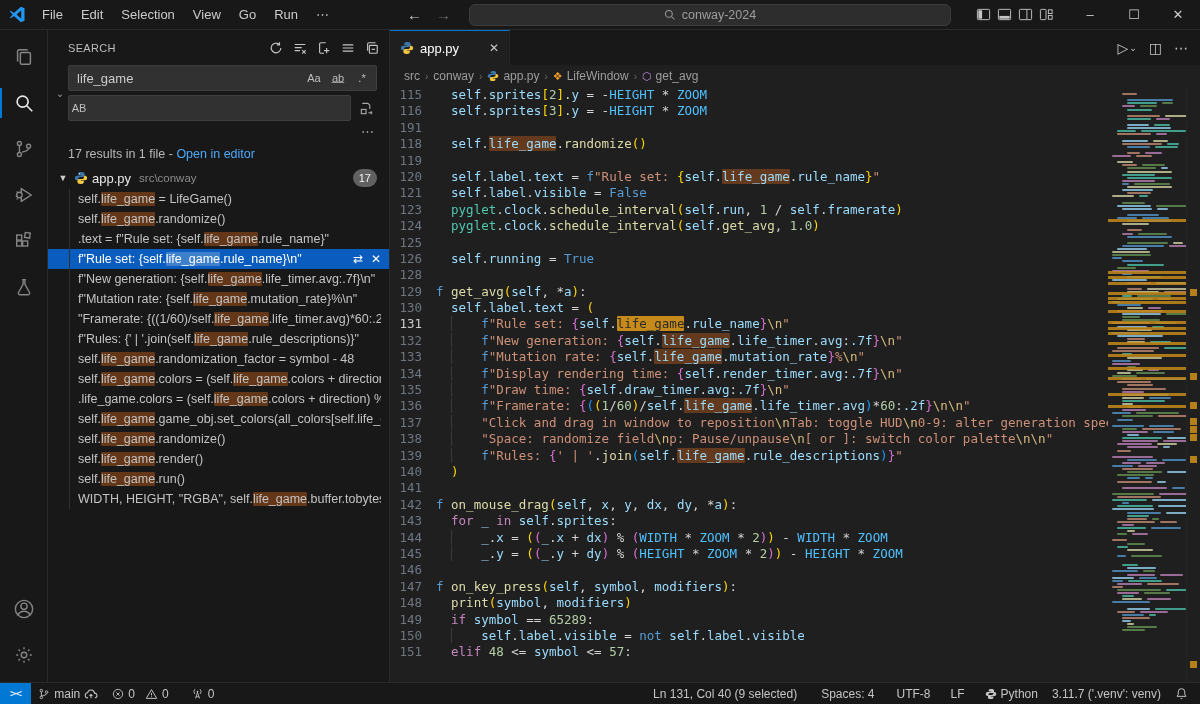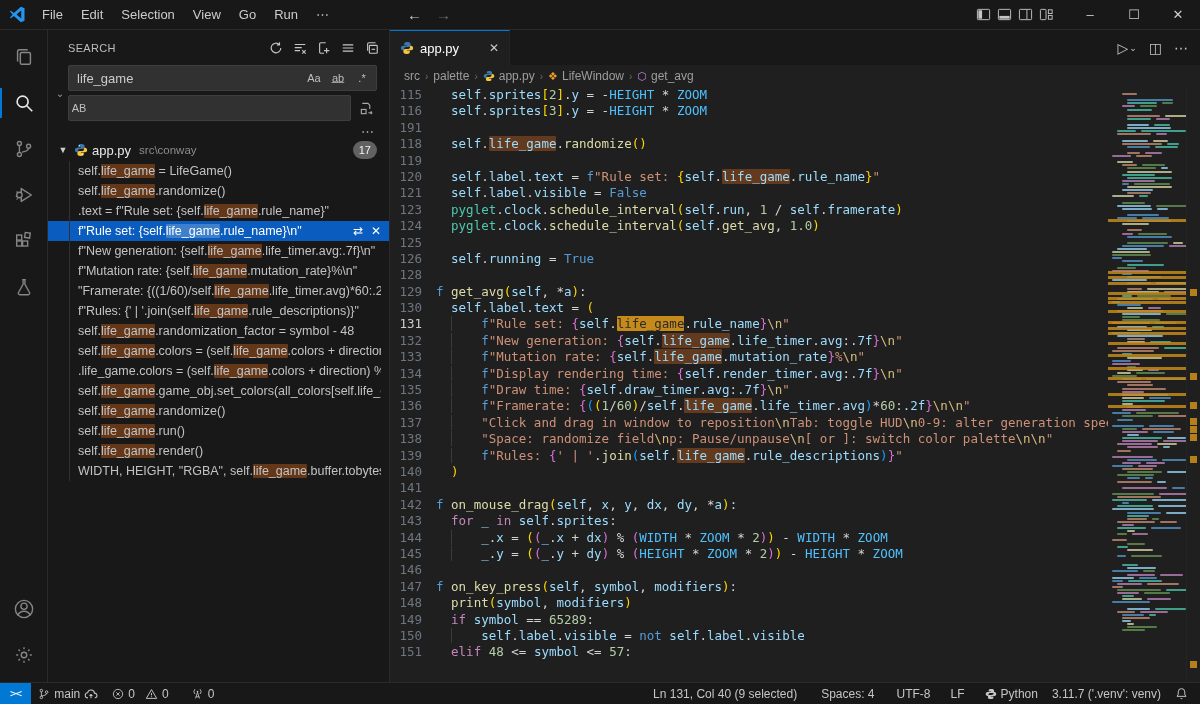--- a/index.html
+++ b/index.html
@@ -128,20 +128,29 @@
       <span class="menu">Edit</span>
       <span class="menu">Selection</span>
       <span class="menu">View</span>
       <span class="menu">Go</span>
       <span class="menu">Run</span>
       <span class="menu">⋯</span>
     </div>
     <div class="nav-arrows">
       <span>←</span>
       <span class="dim">→</span>
+    </div>
+    <div class="cmd-center">
+      <span class="ico">
+        <svg width="12" height="12" viewBox="0 0 16 16">
+            <circle cx="6.5" cy="6.5" r="4.5" stroke="#9d9d9d" stroke-width="1.4"></circle>
+            <path d="M10 10l4 4" stroke="#9d9d9d" stroke-width="1.4"></path>
+          </svg>
+      </span>
+      <span>conway-2024</span>
     </div>
     <div class="win-ctrls">
       <div class="layout-icons">
         <span class="ico">
             <svg width="15" height="15" viewBox="0 0 16 16">
               <rect x="1.5" y="2.5" width="13" height="11" rx="1" stroke="#c5c5c5"></rect>
               <rect x="2.5" y="3.5" width="4" height="9" fill="#c5c5c5"></rect>
             </svg>
           </span>
         <span class="ico">
@@ -290,20 +299,23 @@
                   <path d="M10 12.5h4m0 0-1.5-1.5M14 12.5 12.5 14" stroke="#a9a9a9" stroke-width="1.2"></path>
                 </svg>
               </span>
           </div>
         </div>
       </div>
       <div class="more-row">
           <span>⋯</span>
         </div>
 
+      <div class="summary">
+        <span>17 results in 1 file</span><span> - </span><a href="#">Open in editor</a>
+      </div>
 
       <div class="tree">
         <div class="file-row">
           <span class="chev">▼</span>
           <span class="ico">
               <svg width="14" height="14" viewBox="0 0 16 16">
                 <path fill="#3b77a8" d="M7.9 1.2c-2 0-3.1.9-3.1 2.2v1.4h3.3v.6H3.4C2 5.4 1 6.5 1 8s1 2.6 2.4 2.6h1.2V9c0-1.3 1.2-2.2 2.5-2.2h3c1.1 0 2-.9 2-2V3.4c0-1.3-1.4-2.2-3-2.2z"></path>
                 <path fill="#f4c63e" d="M8.1 14.8c2 0 3.1-.9 3.1-2.2v-1.4H7.9v-.6h4.7c1.4 0 2.4-1.1 2.4-2.6s-1-2.6-2.4-2.6h-1.2V7c0 1.3-1.2 2.2-2.5 2.2h-3c-1.1 0-2 .9-2 2v1.4c0 1.3 1.4 2.2 3.2 2.2z"></path>
                 <circle fill="#fff" cx="6.2" cy="3" r=".6"></circle>
                 <circle fill="#fff" cx="9.8" cy="13" r=".6"></circle>
@@ -365,25 +377,25 @@
             <div class="res-row">
               <span class="guide"></span>
               <span class="res-text"><span>self.</span><span class="res-m">life_game</span><span>.game_obj.set_colors(all_colors[self.life_game.c...</span></span>
             </div>
             <div class="res-row">
               <span class="guide"></span>
               <span class="res-text"><span>self.</span><span class="res-m">life_game</span><span>.randomize()</span></span>
             </div>
             <div class="res-row">
               <span class="guide"></span>
+              <span class="res-text"><span>self.</span><span class="res-m">life_game</span><span>.render()</span></span>
+            </div>
+            <div class="res-row">
+              <span class="guide"></span>
               <span class="res-text"><span>self.</span><span class="res-m">life_game</span><span>.run()</span></span>
-            </div>
-            <div class="res-row">
-              <span class="guide"></span>
-              <span class="res-text"><span>self.</span><span class="res-m">life_game</span><span>.render()</span></span>
             </div>
             <div class="res-row">
               <span class="guide"></span>
               <span class="res-text"><span>WIDTH, HEIGHT, "RGBA", self.</span><span class="res-m">life_game</span><span>.buffer.tobytes()</span></span>
             </div>
           </div>
       </div>
     </div>
 
     <div class="editor">
@@ -404,21 +416,21 @@
               <span style="font-size:9px">⌄</span>
             </span>
           <span>◫</span>
           <span>⋯</span>
         </div>
       </div>
 
       <div class="breadcrumbs">
         <span class="bc-item">src</span>
         <span class="bc-sep">›</span>
-        <span class="bc-item">palette</span>
+        <span class="bc-item">conway</span>
         <span class="bc-sep">›</span>
         <span class="bc-item">
             <span class="ico">
               <svg width="12" height="12" viewBox="0 0 16 16">
                 <path fill="#3b77a8" d="M7.9 1.2c-2 0-3.1.9-3.1 2.2v1.4h3.3v.6H3.4C2 5.4 1 6.5 1 8s1 2.6 2.4 2.6h1.2V9c0-1.3 1.2-2.2 2.5-2.2h3c1.1 0 2-.9 2-2V3.4c0-1.3-1.4-2.2-3-2.2z"></path>
                 <path fill="#f4c63e" d="M8.1 14.8c2 0 3.1-.9 3.1-2.2v-1.4H7.9v-.6h4.7c1.4 0 2.4-1.1 2.4-2.6s-1-2.6-2.4-2.6h-1.2V7c0 1.3-1.2 2.2-2.5 2.2h-3c-1.1 0-2 .9-2 2v1.4c0 1.3 1.4 2.2 3.2 2.2z"></path>
               </svg>
             </span>
             <span>app.py</span>
           </span>

